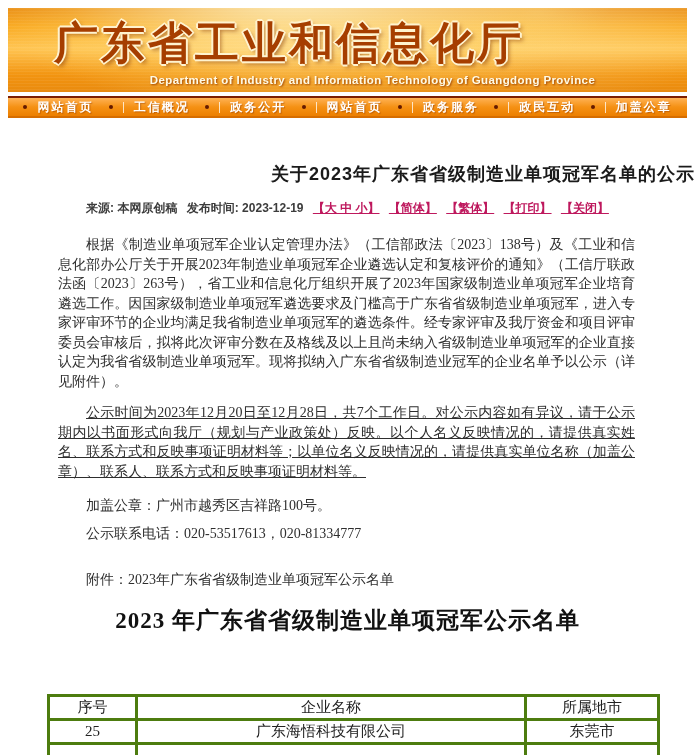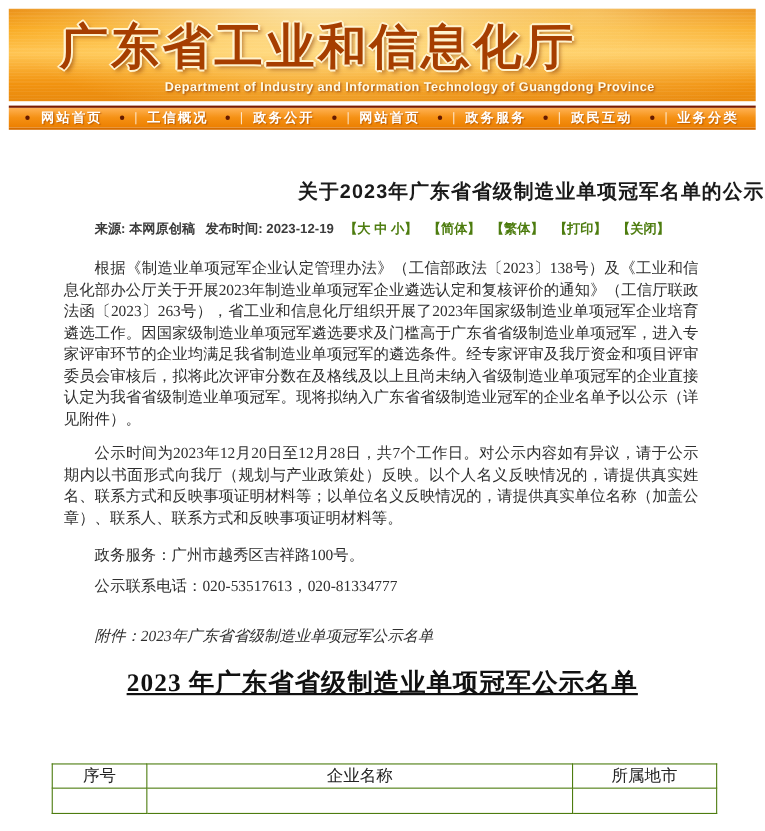--- a/index.html
+++ b/index.html
@@ -56,46 +56,46 @@
   .art-title {
     position:absolute; top:162px; left:0; width:100%; text-align:right;
     font:bold 18px "Liberation Sans","DejaVu Sans",sans-serif;
     color:#1a1a1a; letter-spacing:1px;
   }
   .meta {
     position:absolute; top:200px; left:0; width:100%; text-align:center;
     font:bold 12px "Liberation Sans","DejaVu Sans",sans-serif; color:#3c3c3c;
   }
   .meta span { margin:16px 3px; }
-  .meta .ctrl { color:#4d7c0f; cursor:pointer; }
+  .meta .ctrl { color:#be185d; cursor:pointer;text-decoration:underline; }
 
   
   .body-block {
     position:absolute; top:235px; left:58px; width:577px;
     font-size:14px; line-height:19.5px; text-align:justify; color:#2e2e2e;
   }
   .body-block p { margin:0; text-indent:2em; }
   .p1 { margin-bottom:12px !important; }
-  .p2 { margin-bottom:15px !important; }
+  .p2 { margin-bottom:15px !important;text-decoration:underline; }
   .contact { margin-bottom:8px !important; }
-  .attachment { margin-top:27px !important;font-style:italic; }
+  .attachment { margin-top:27px !important; }
 
   
   .list-title {
     position:absolute; top:605px; left:0; width:100%; text-align:center;
     font:bold 23px "Liberation Serif","DejaVu Serif",serif;
-    color:#111; letter-spacing:1px;text-decoration:underline;
+    color:#111; letter-spacing:1px;
   }
   .list-table {
     position:absolute; top:694px; left:47px;
     border-collapse:collapse; table-layout:fixed;
     font-size:15px; color:#222; background:#fff;
   }
   .list-table td {
-    border:1px solid #4d7c0f; text-align:center; vertical-align:middle;
+    border:3px solid #4d7c0f; text-align:center; vertical-align:middle;
     padding:0; height:21px; overflow:hidden; white-space:nowrap;
   }
   .col-no { width:85px; } .col-company { width:386px; } .col-city { width:130px; }
   .partial-row td { height:22px; }
 </style>
 </head>
 <body>
 
 <div class="banner">
   <div class="banner-title">广东省工业和信息化厅</div>
@@ -128,51 +128,56 @@
     <a class="nav-link">政务服务</a>
   </span>
   <span class="nav-item">
     <i class="nav-dot"></i>
     <i class="nav-pipe"></i>
     <a class="nav-link">政民互动</a>
   </span>
   <span class="nav-item">
     <i class="nav-dot"></i>
     <i class="nav-pipe"></i>
-    <a class="nav-link">业务分类</a>
+    <a class="nav-link">加盖公章</a>
   </span>
 </div>
 
 <div class="art-title">关于2023年广东省省级制造业单项冠军名单的公示</div>
 <div class="meta">
   <span>来源: 本网原创稿</span>
   <span>发布时间: 2023-12-19</span>
   <span class="ctrl">【大 中 小】</span>
   <span class="ctrl">【简体】</span>
   <span class="ctrl">【繁体】</span>
   <span class="ctrl">【打印】</span>
   <span class="ctrl">【关闭】</span>
 </div>
 
 <div class="body-block">
   <p class="p1">根据《制造业单项冠军企业认定管理办法》（工信部政法〔2023〕138号）及《工业和信息化部办公厅关于开展2023年制造业单项冠军企业遴选认定和复核评价的通知》（工信厅联政法函〔2023〕263号），省工业和信息化厅组织开展了2023年国家级制造业单项冠军企业培育遴选工作。因国家级制造业单项冠军遴选要求及门槛高于广东省省级制造业单项冠军，进入专家评审环节的企业均满足我省制造业单项冠军的遴选条件。经专家评审及我厅资金和项目评审委员会审核后，拟将此次评审分数在及格线及以上且尚未纳入省级制造业单项冠军的企业直接认定为我省省级制造业单项冠军。现将拟纳入广东省省级制造业冠军的企业名单予以公示（详见附件）。</p>
   <p class="p2">公示时间为2023年12月20日至12月28日，共7个工作日。对公示内容如有异议，请于公示期内以书面形式向我厅（规划与产业政策处）反映。以个人名义反映情况的，请提供真实姓名、联系方式和反映事项证明材料等；以单位名义反映情况的，请提供真实单位名称（加盖公章）、联系人、联系方式和反映事项证明材料等。</p>
-  <p class="contact">政务服务：广州市越秀区吉祥路100号。</p>
+  <p class="contact">加盖公章：广州市越秀区吉祥路100号。</p>
   <p class="contact">公示联系电话：020-53517613，020-81334777</p>
   <p class="attachment">附件：2023年广东省省级制造业单项冠军公示名单</p>
 </div>
 
 <div class="list-title">2023 年广东省省级制造业单项冠军公示名单</div>
 
 <table class="list-table">
   <tbody>
       <tr>
     <td class="col-no">序号</td>
     <td class="col-company">企业名称</td>
     <td class="col-city">所属地市</td>
   </tr>
+  <tr>
+    <td>25</td>
+    <td>广东海悟科技有限公司</td>
+    <td>东莞市</td>
+  </tr>
   <tr class="partial-row">
     <td></td>
     <td></td>
     <td></td>
   </tr>
 </tbody>
   </table>
 
 </body></html>

